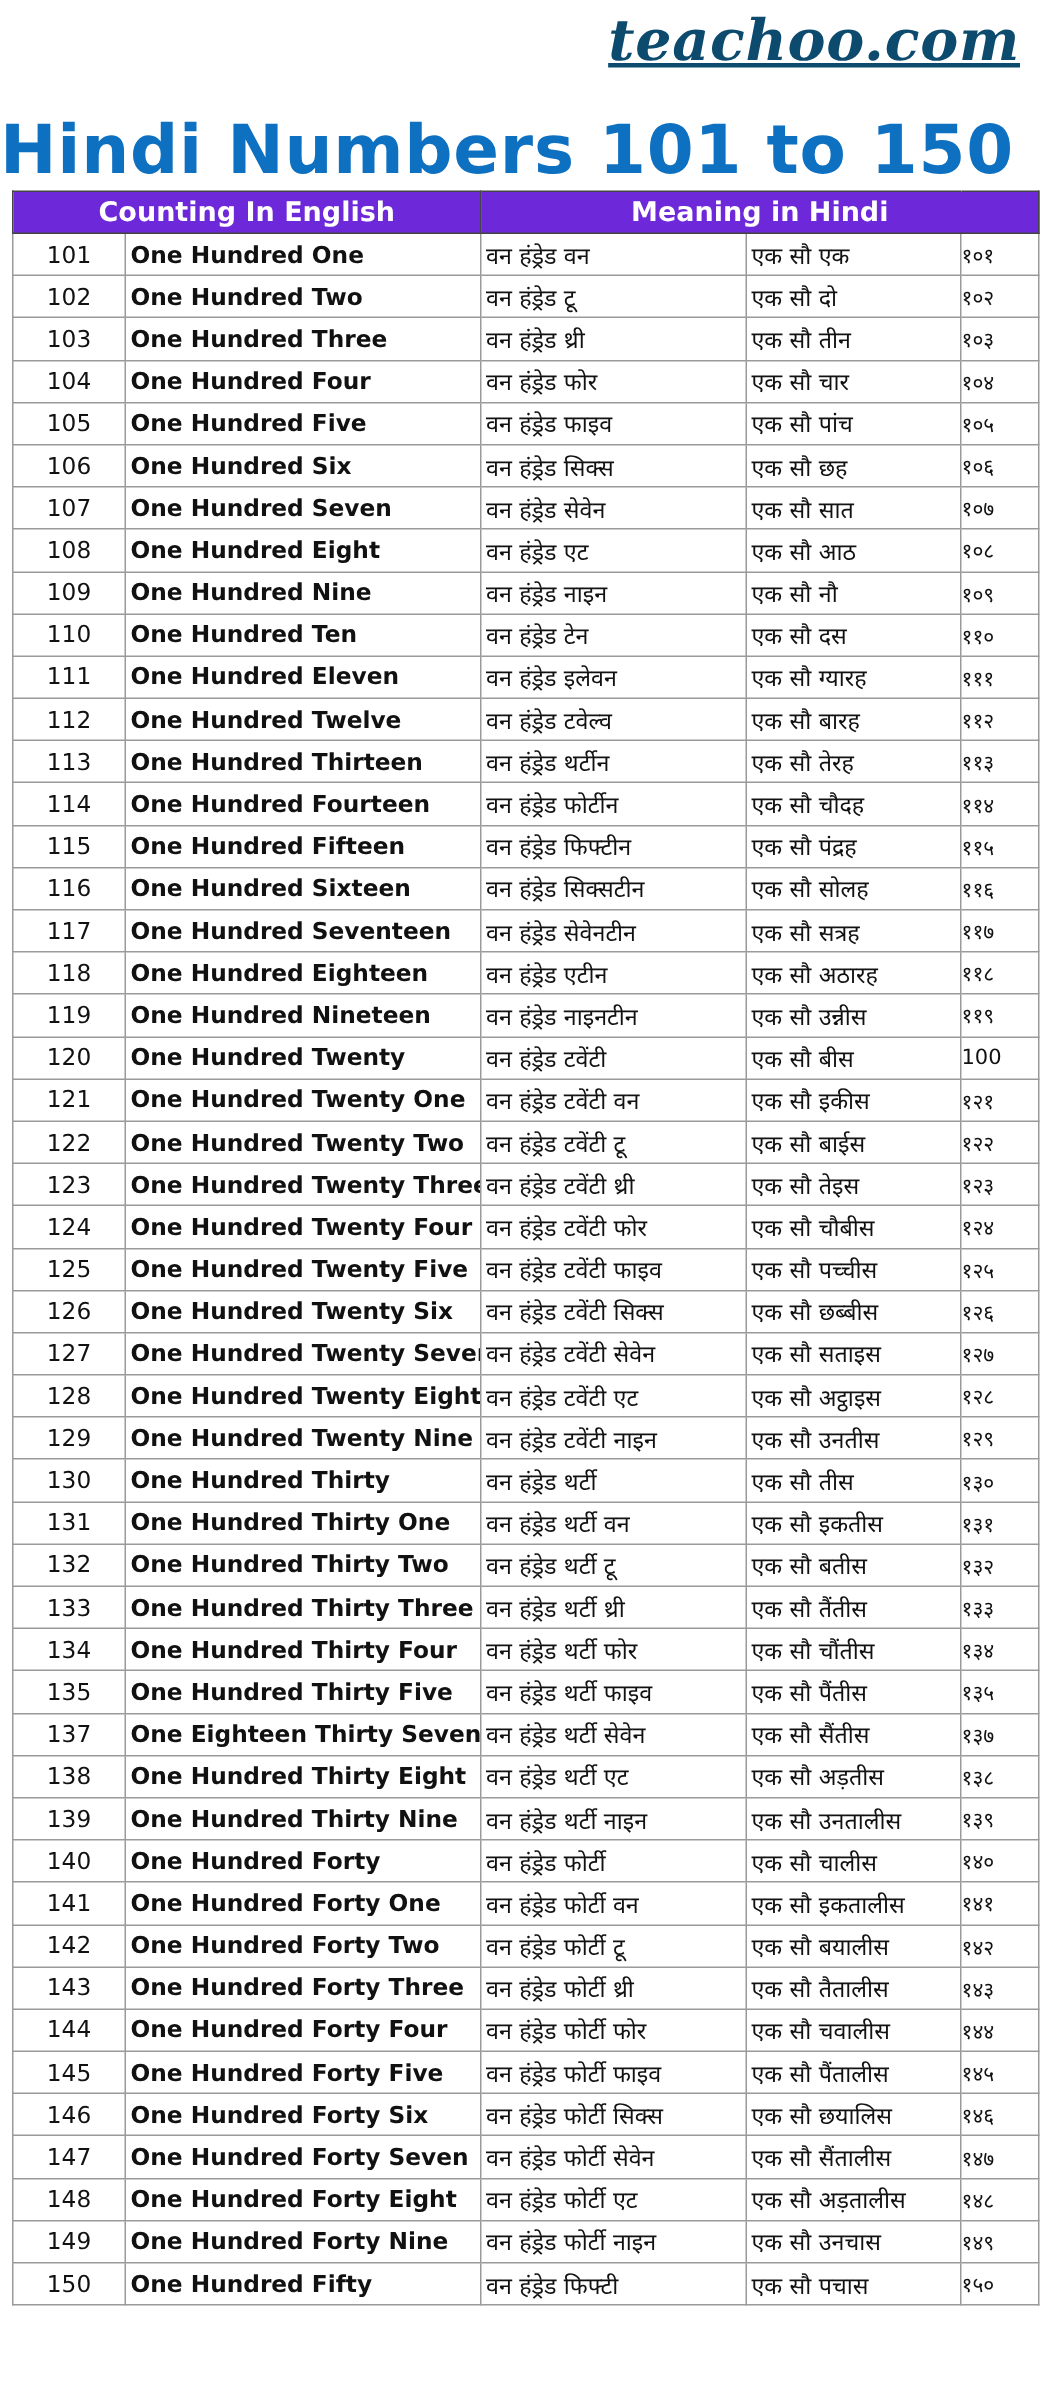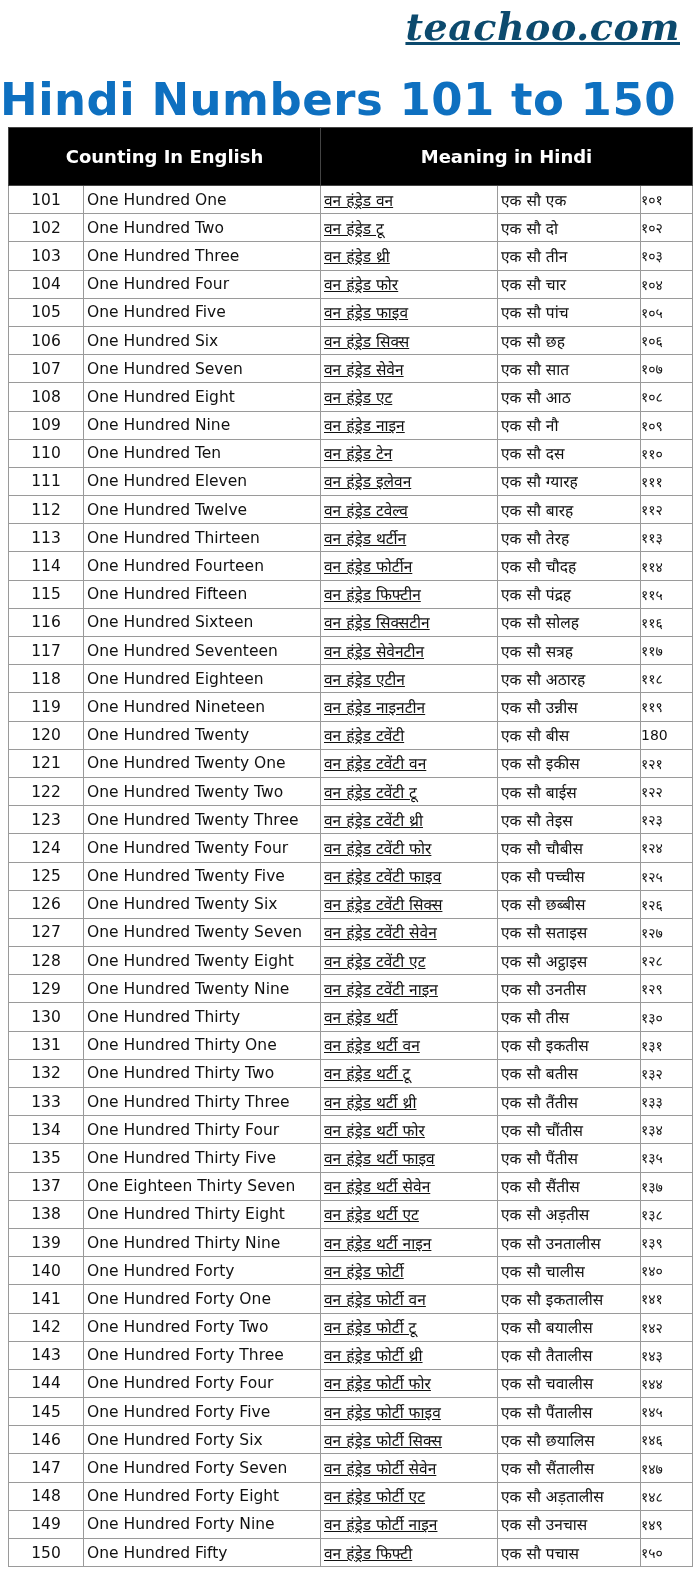--- a/index.html
+++ b/index.html
@@ -18,33 +18,33 @@
       position: absolute; left: 8px; top: 127px; width: 684px;
       border-collapse: collapse; table-layout: fixed;
       border: 1.5px solid #444;
     }
     table.grid col.c-num { width: 75px; }
     table.grid col.c-eng { width: 237px; }
     table.grid col.c-hin1 { width: 177px; }
     table.grid col.c-hin2 { width: 143px; }
     table.grid col.c-dev { width: 52px; }
     th {
-      background: #000000; color: #ffffff; height: 27px; padding: 15px;
+      background: #6d28d9; color: #ffffff; height: 27px; padding: 0;
       font-family: "DejaVu Sans", sans-serif; font-weight: bold; font-size: 18px;
       border: 1.5px solid #444; text-align: center;
     }
     td {
       height: 27.2px; padding: 0 0 0 3px; border: 1px solid #9a9a9a;
       font-size: 15.5px; color: #111; white-space: nowrap; overflow: hidden;
       font-family: "DejaVu Sans", sans-serif; vertical-align: middle;
     }
     td.num { text-align: center; padding: 0; }
     td.dev { text-align: left; padding: 0; font-size: 14px; }
-    td.hin1 { border-left: 1.5px solid #444; text-decoration: underline; }
-    td.eng { border-left: 1px solid #777; }
+    td.hin1 { border-left: 1.5px solid #444; }
+    td.eng { border-left: 1px solid #777; font-weight: bold; }
   </style>
 </head>
 <body>
 
 <div class="brand">teachoo.com</div>
 <div class="title">Hindi Numbers 101 to 150</div>
 
 <table class="grid">
   <colgroup>
     <col class="c-num">
@@ -191,21 +191,21 @@
         <td class="eng">One Hundred Nineteen</td>
         <td class="hin1">वन हंड्रेड नाइनटीन</td>
         <td class="hin2">एक सौ उन्नीस</td>
         <td class="dev">११९</td>
       </tr>
       <tr>
         <td class="num">120</td>
         <td class="eng">One Hundred Twenty</td>
         <td class="hin1">वन हंड्रेड टवेंटी</td>
         <td class="hin2">एक सौ बीस</td>
-        <td class="dev">180</td>
+        <td class="dev">100</td>
       </tr>
       <tr>
         <td class="num">121</td>
         <td class="eng">One Hundred Twenty One</td>
         <td class="hin1">वन हंड्रेड टवेंटी वन</td>
         <td class="hin2">एक सौ इकीस</td>
         <td class="dev">१२१</td>
       </tr>
       <tr>
         <td class="num">122</td>

